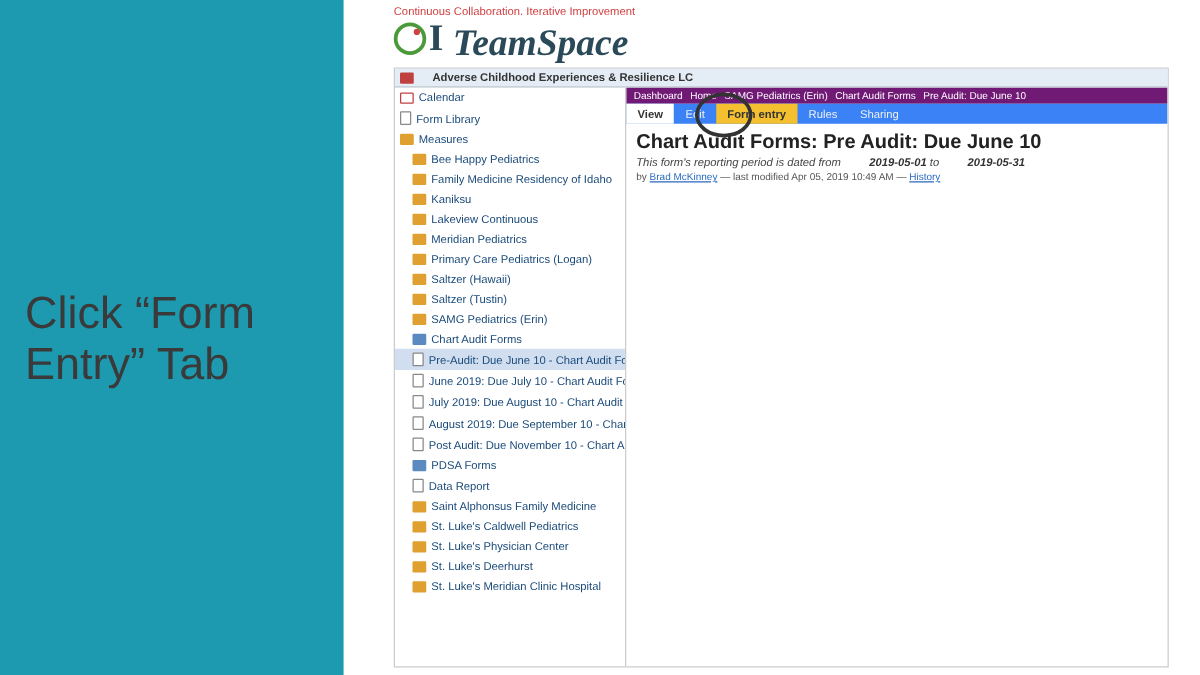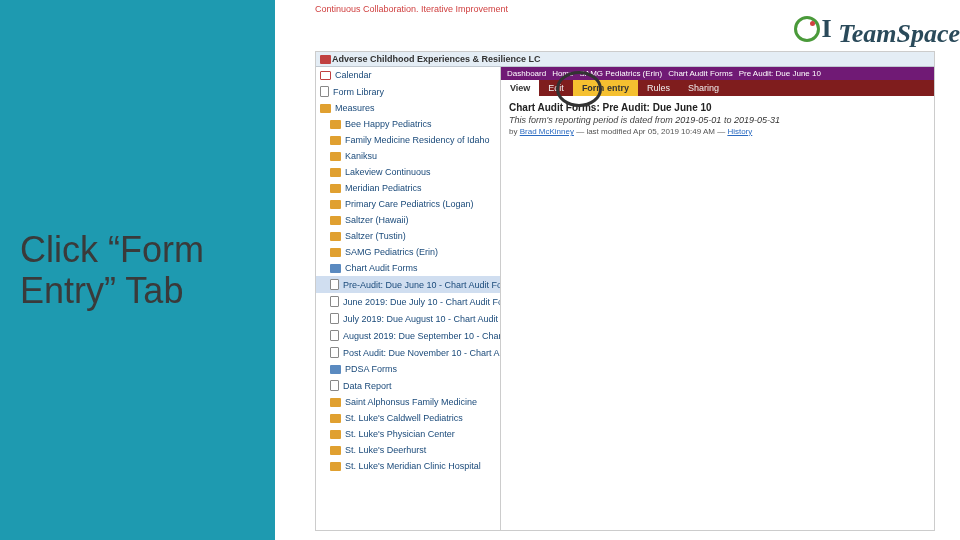--- a/index.html
+++ b/index.html
@@ -3,45 +3,45 @@
 <meta charset="utf-8">
 <style>
   * { box-sizing: border-box; margin: 0; padding: 0; }
   body { width: 960px; height: 540px; font-family: Arial, sans-serif; background: #fff; overflow: hidden; position: relative; }
   .slide { display: flex; width: 100%; height: 100%; }
   .left-panel { width: 275px; background: #1e9ab0; display: flex; align-items: center; padding: 20px; flex-shrink: 0; }
   .left-panel h1 { font-size: 36px; color: #3a3a3a; font-weight: 400; line-height: 1.15; }
   .content { flex: 1; background: #fff; padding: 0 0 0 40px; position: relative; }
   .logo-area { padding: 4px 0 2px 0; }
   .logo-tagline { font-size: 9px; color: #d04040; }
-  .logo-main { font-family: Georgia, serif; font-size: 26px; color: #2a4a5a; font-style: italic; font-weight: 600; text-align: right; }
+  .logo-main { font-family: Georgia, serif; font-size: 30px; color: #2a4a5a; font-style: italic; font-weight: 600; }
   .logo-main .oi { font-style: normal; display: inline-flex; align-items: center; }
   .oi-circle { display:inline-block; width:26px; height:26px; border:3px solid #4a9a3a; border-radius:50%; position:relative; margin-right:2px;}
   .oi-circle::after { content:""; position:absolute; width:5px; height:5px; background:#d04040; border-radius:50%; top:2px; right:2px;}
   .app-shell { border:1px solid #ccc; width: 620px; height: 480px; font-size: 9px; display:flex; background:#fff; }
-  .header-bar { background:#e4edf5; border-bottom:1px solid #c0c8d0; padding:2px 4px; display:flex; align-items:center; gap:1px; font-size:9px; color:#333; }
+  .header-bar { background:#e4edf5; border-bottom:1px solid #c0c8d0; padding:2px 4px; display:flex; align-items:center; gap:15px; font-size:9px; color:#333; }
   .header-bar .title { font-weight:bold; }
   .sidebar { width: 185px; border-right:1px solid #ccc; overflow:hidden; }
   .side-item { display:flex; align-items:flex-end; gap:4px; padding:3px 4px; color:#1a4a7a; cursor:pointer; white-space:nowrap; }
   .side-item.sel { background:#d0def0; }
   .side-item.sub { padding-left: 14px; }
   .ficon { width:11px; height:9px; background:#e0a030; border-radius:1px; flex-shrink:0; display:inline-block; }
   .ficon.doc { background:#fff; border:1px solid #888; width:9px; height:11px; }
   .ficon.cal { background:#fff; border:1px solid #c04040; }
   .ficon.blue { background:#5a8ac0; }
   .main-pane { flex:1; overflow:hidden; }
   .crumbs { background:#701a75; color:#fff; font-size:8px; padding:2px 6px; display:flex; gap:6px; align-items:center; }
   .crumbs span { white-space:nowrap; }
-  .tabs { background:#7f1d1d; display:flex; font-size:9px; }
+  .tabs { background:#3b82f6; display:flex; font-size:9px; }
   .tab { padding:3px 9px; color:#f0f0f0; cursor:pointer; }
   .tab.active { background:#fff; color:#333; font-weight:bold; }
   .tab.highlight { background:#f5c030; color:#333; font-weight:bold; }
-  .doc-title { font-size:10px; font-weight:bold; padding:6px 8px 2px 8px; color:#222; }
+  .doc-title { font-size:16px; font-weight:bold; padding:6px 8px 2px 8px; color:#222; }
   .doc-sub { font-size:9px; font-style:italic; color:#444; padding:0 8px; }
-  .doc-sub .date { font-weight:normal; color:#333; }
+  .doc-sub .date { font-weight:bold; color:#333;margin-left:20px; }
   .doc-meta { font-size:8px; color:#555; padding:2px 8px; }
   .doc-meta a { color:#2a6ac0; }
   .circle-callout { position:absolute; width:46px; height:36px; border:3px solid #333; border-radius:50%; pointer-events:none; }
 </style>
 </head>
 <body>
 
 <div class="slide">
   <div class="left-panel">
     <h1>Click “Form Entry” Tab</h1>

